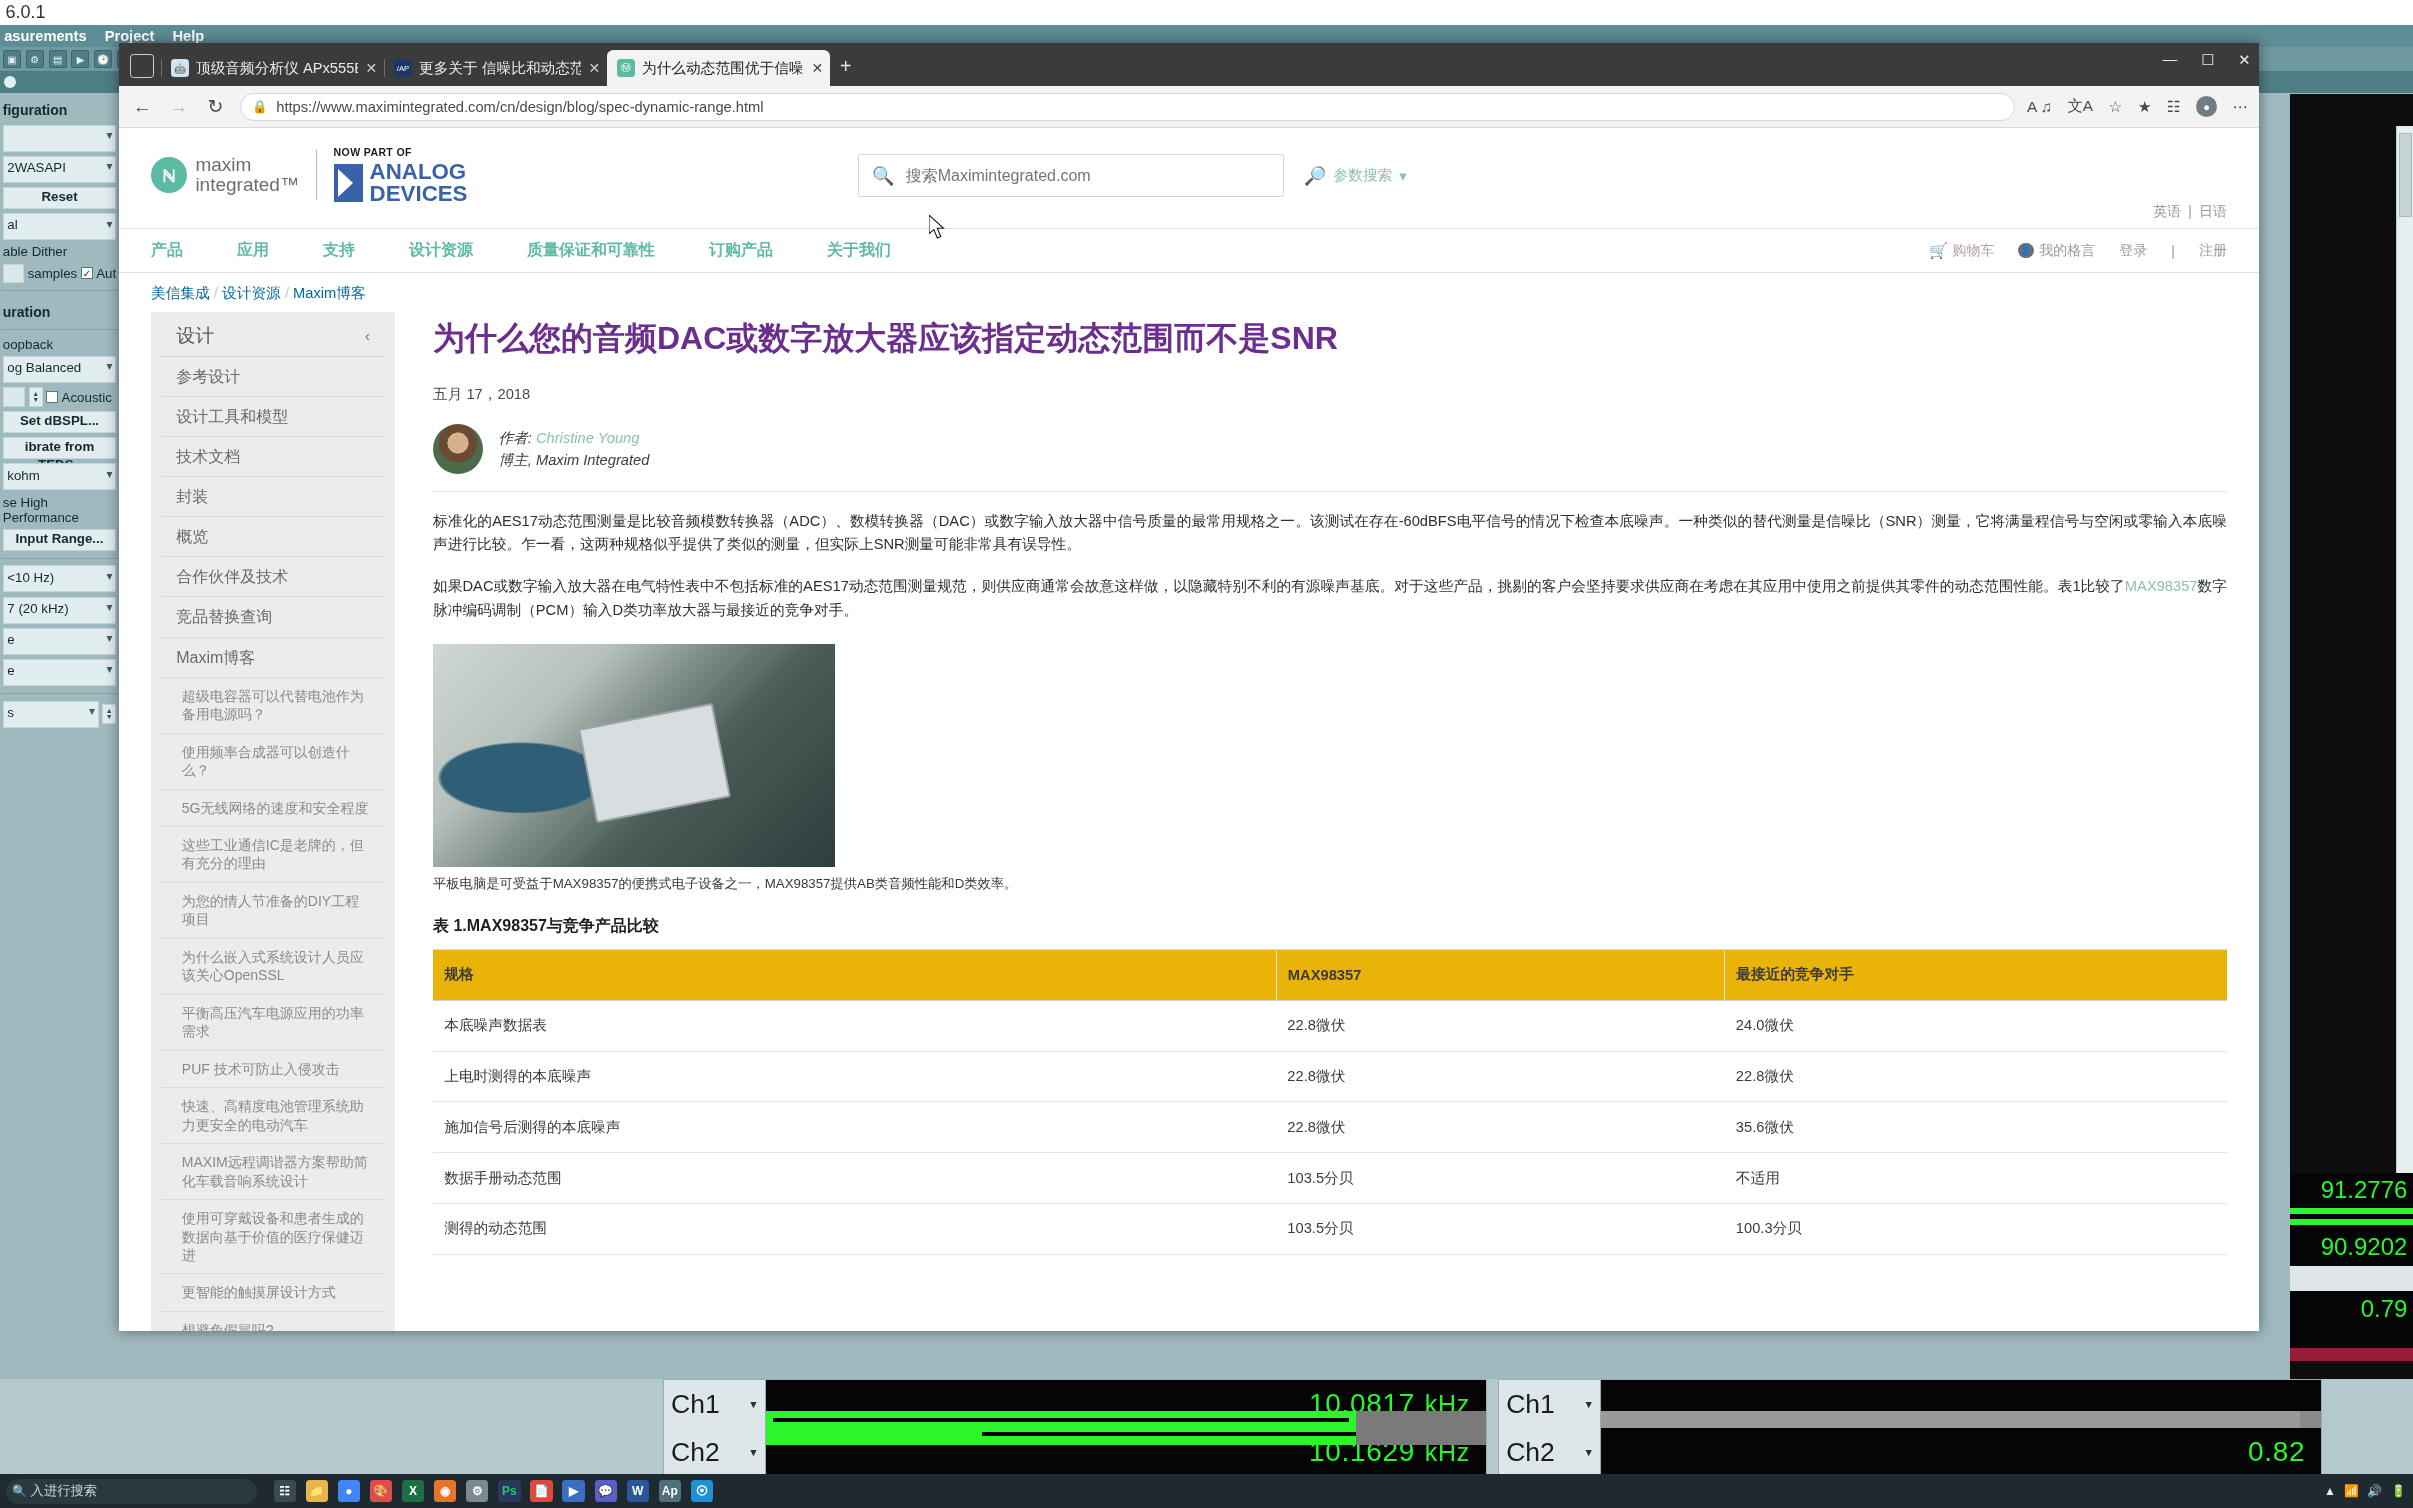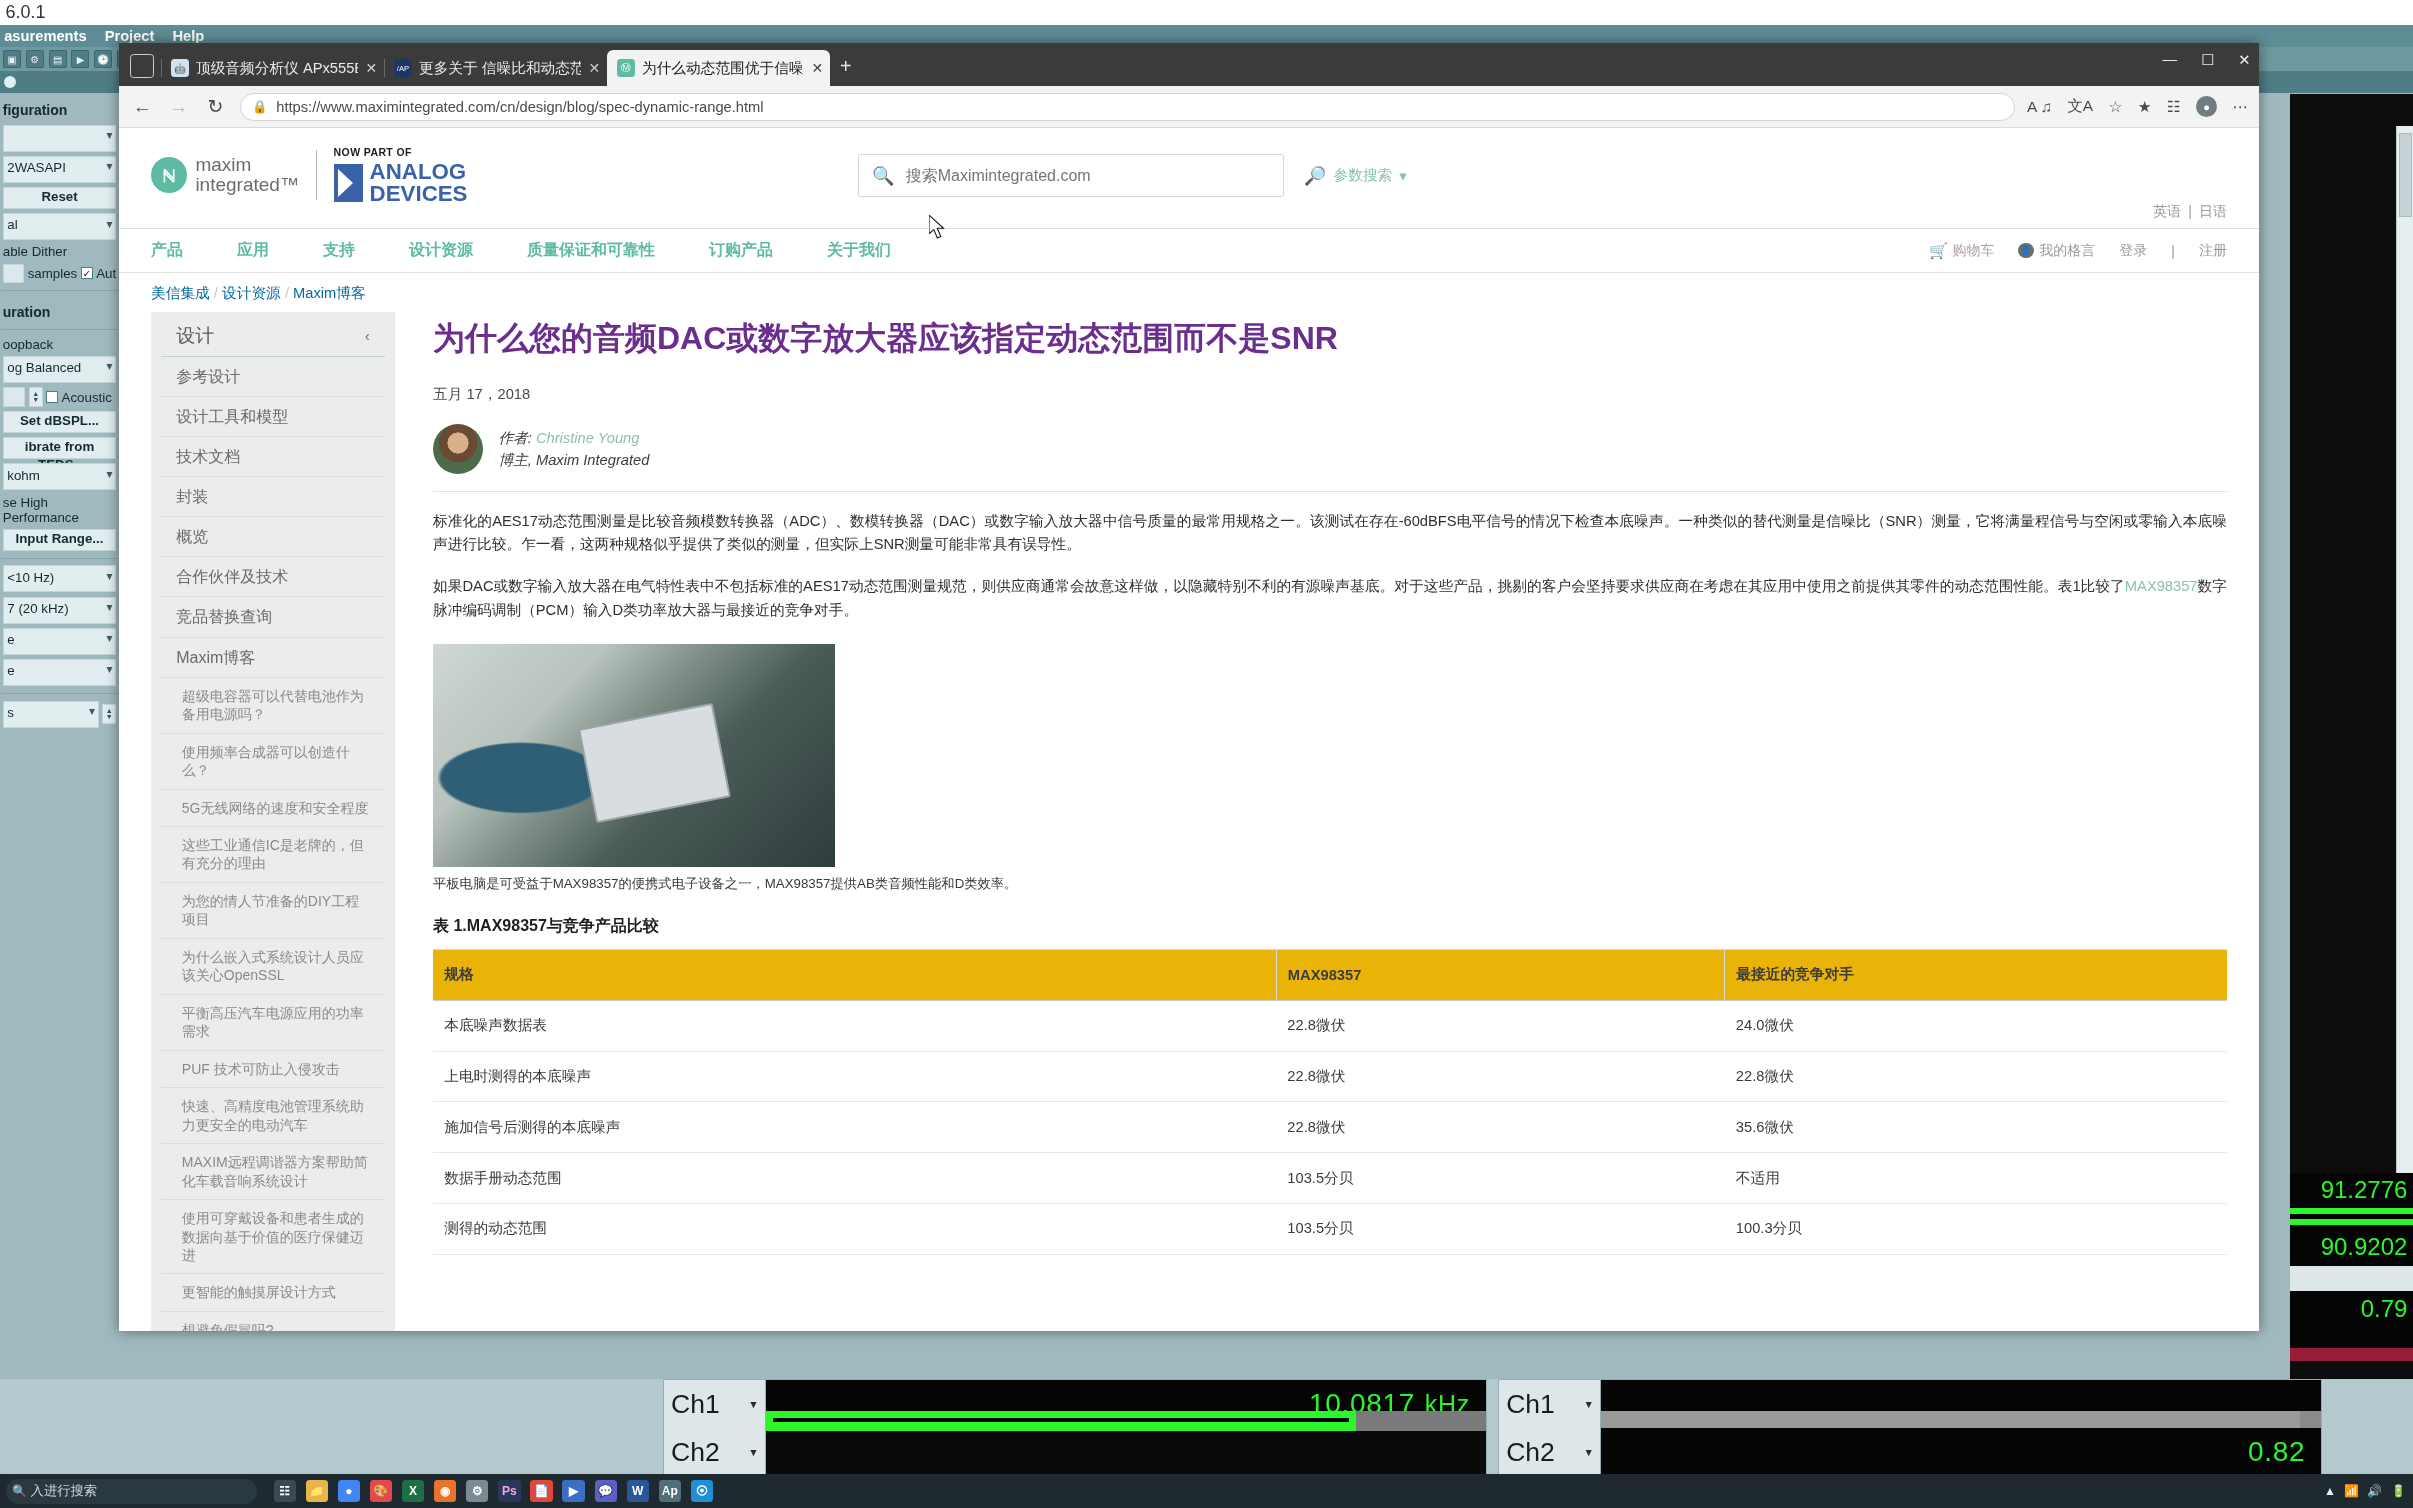--- a/index.html
+++ b/index.html
@@ -512,20 +512,29 @@
             <span>10.0817</span><span class="meter-unit">kHz</span>
           </div>
           <div class="bar-strip" style="bottom:-2.8px">
             <div class="bar-fill" style="width:82%"></div>
             <div class="bar-notch" style="left:1%;width:80%"></div>
           </div>
         </div>
       </div>
       <div class="meter-row">
         <div class="meter-label">Ch2</div>
+        <div class="meter-area">
+          <div class="meter-val">
+            <span>10.1629</span><span class="meter-unit">kHz</span>
+          </div>
+          <div class="bar-strip" style="top:-2.8px">
+            <div class="bar-fill" style="width:82%"></div>
+            <div class="bar-notch" style="left:30%;width:52%"></div>
+          </div>
+        </div>
       </div>
     </div>
 
     <div class="meter-block" style="width:824px;margin-left:11.2px">
       <div class="meter-row">
         <div class="meter-label">Ch1</div>
         <div class="meter-area">
           <div class="bar-strip" style="bottom:-2.8px;background:#8a8a8a">
             <div class="bar-fill" style="width:97%;background:#9a9a9a"></div>
           </div>
@@ -555,21 +564,21 @@
       <span>入进行搜索</span>
     </div>
     <div class="tb-icons">
       <div class="tb-ic" style="background:#3a4a52">☷</div>
       <div class="tb-ic" style="background:#e8b54a;color:#5a3c00">📁</div>
       <div class="tb-ic" style="background:#4285f4">●</div>
       <div class="tb-ic" style="background:#e04b4b">🎨</div>
       <div class="tb-ic" style="background:#1d7044">X</div>
       <div class="tb-ic" style="background:#e8742c">◉</div>
       <div class="tb-ic" style="background:#7b8a92">⚙</div>
-      <div class="tb-ic" style="background:#29375e;color:#f9a8d4">Ps</div>
+      <div class="tb-ic" style="background:#29375e;color:#22c55e">Ps</div>
       <div class="tb-ic" style="background:#e0483c">📄</div>
       <div class="tb-ic" style="background:#3a6fc4">▶</div>
       <div class="tb-ic" style="background:#5b5fc7">💬</div>
       <div class="tb-ic" style="background:#2b579a">W</div>
       <div class="tb-ic" style="background:#4f6f7a">Ap</div>
       <div class="tb-ic" style="background:#1f8fd6">⦿</div>
     </div>
     <div class="tb-tray">
       <span>▲</span>
       <span>📶</span>

